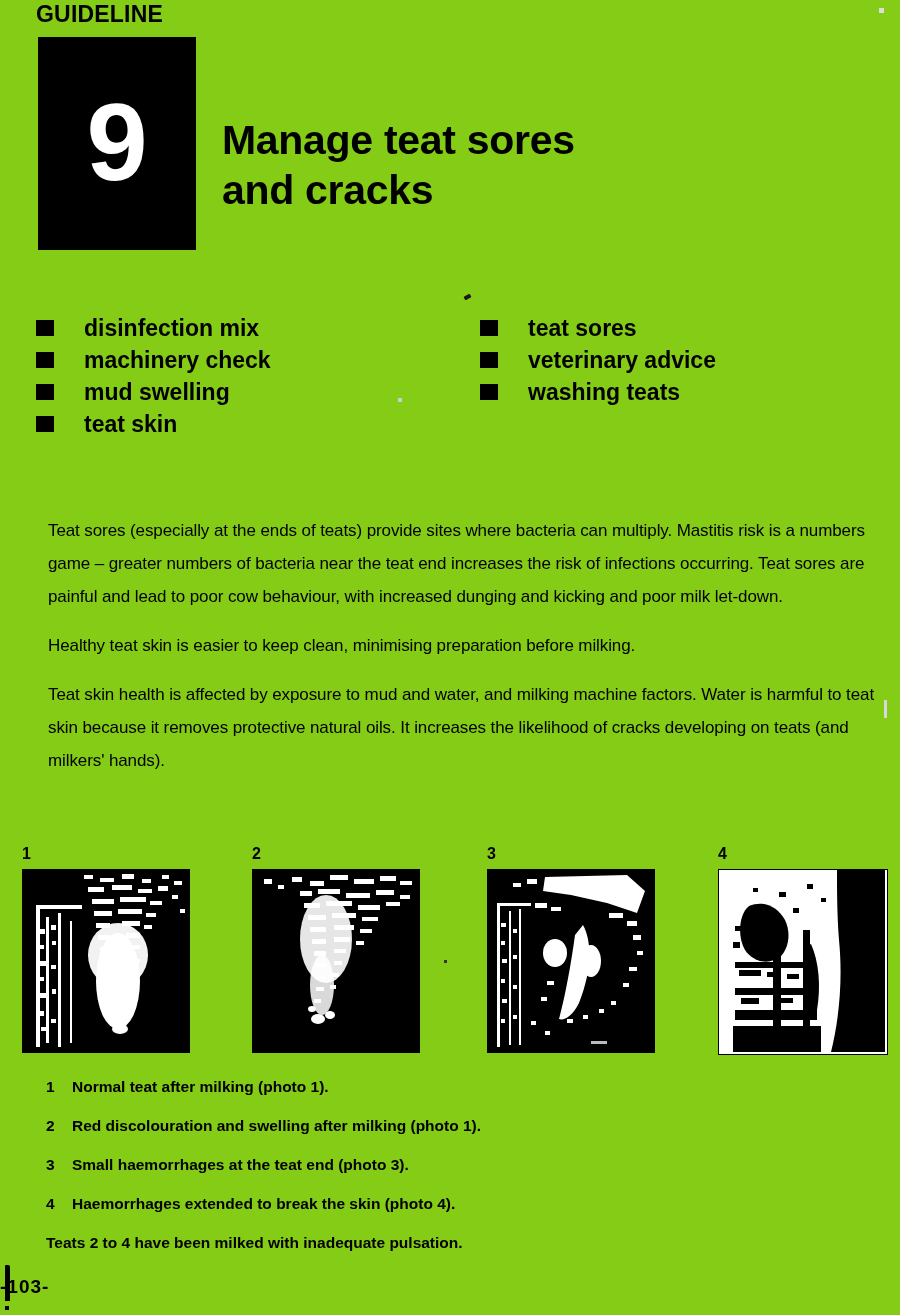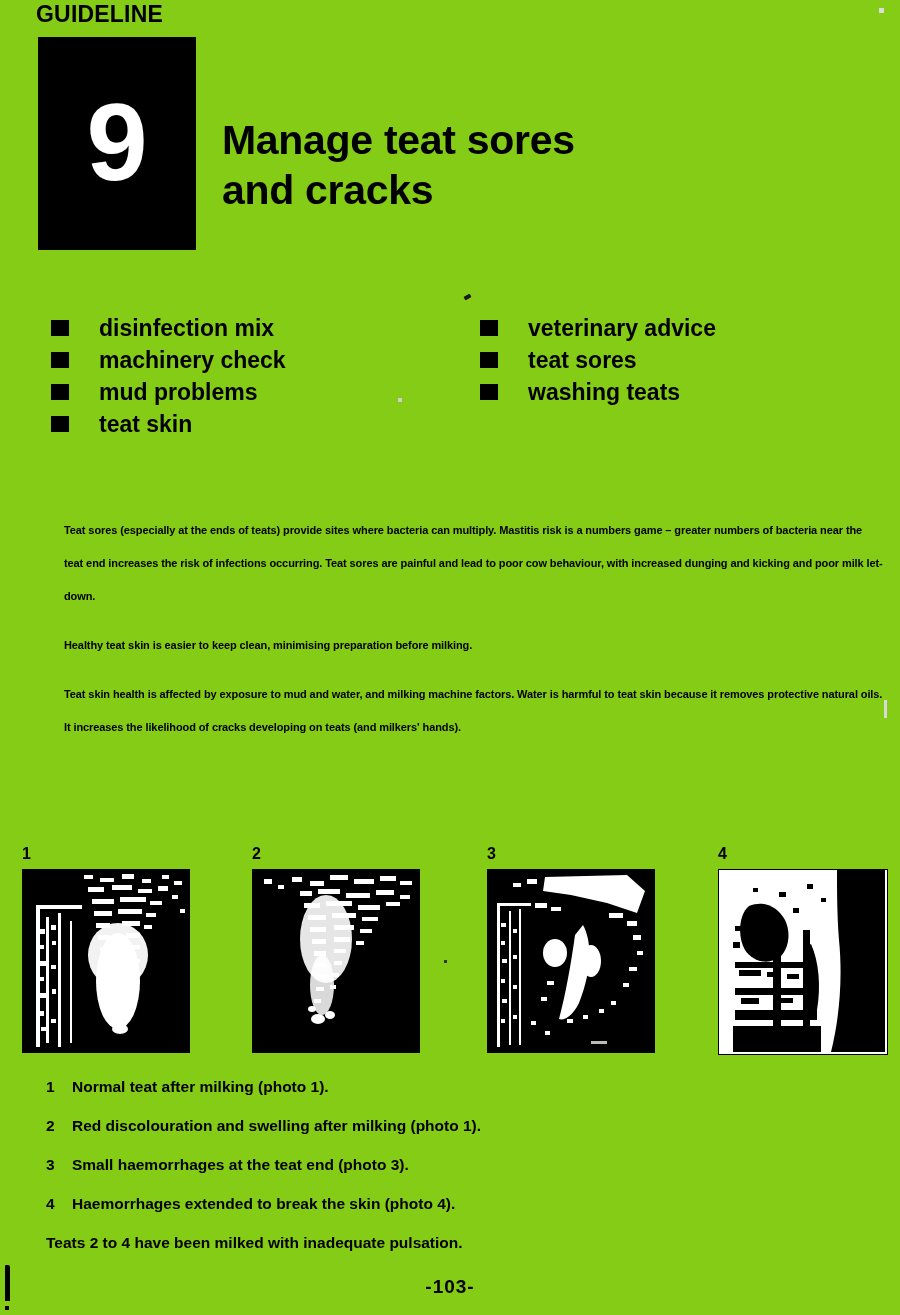--- a/index.html
+++ b/index.html
@@ -60,21 +60,21 @@
     line-height: 50px;
     letter-spacing: -0.3px;
   }
   .title .line2 { display: block; }
 
   
   .kw-col {
     position: absolute;
     top: 312px;
   }
-  .kw-col.left  { left: 51px; }
+  .kw-col.left  { left: 36px; }
   .kw-col.right { left: 480px; }
   .kw-item {
     display: flex;
     align-items: center;
     height: 32px;
   }
   .kw-bullet {
     width: 18px;
     height: 16px;
     background: #000000;
@@ -89,24 +89,24 @@
   }
 
   
   .body-wrap {
     position: absolute;
     left: 48px;
     top: 514px;
     width: 836px;
   }
   .para {
-    font-size: 11px;
-    font-weight: bold;
+    font-size: 17px;
+    font-weight: normal;
     line-height: 33px;
-    margin: 0 0 16px 16px;
+    margin: 0 0 16px 0;
     letter-spacing: -0.1px;
   }
   .para:last-child { margin-bottom: 0; }
 
   
   .photos {
     position: absolute;
     left: 0;
     top: 845px;
     width: 900px;
@@ -161,21 +161,21 @@
     line-height: 20px;
     margin-top: 4px;
   }
 
   
   .folio {
     position: absolute;
     left: 0;
     right: 0;
     top: 1276px;
-    text-align: center;
+    text-align: left;
     font-size: 19px;
     font-weight: bold;
     letter-spacing: 1px;
   }
 
   
   .speck-tick {
     position: absolute;
     left: 464px;
     top: 295px;
@@ -255,36 +255,36 @@
     <div class="kw-item">
       <span class="kw-bullet"></span>
       <span class="kw-label">disinfection mix</span>
     </div>
     <div class="kw-item">
       <span class="kw-bullet"></span>
       <span class="kw-label">machinery check</span>
     </div>
     <div class="kw-item">
       <span class="kw-bullet"></span>
-      <span class="kw-label">mud problems</span>
+      <span class="kw-label">mud swelling</span>
     </div>
     <div class="kw-item">
       <span class="kw-bullet"></span>
       <span class="kw-label">teat skin</span>
     </div>
   </div>
 
   <div class="kw-col right">
     <div class="kw-item">
       <span class="kw-bullet"></span>
+      <span class="kw-label">teat sores</span>
+    </div>
+    <div class="kw-item">
+      <span class="kw-bullet"></span>
       <span class="kw-label">veterinary advice</span>
-    </div>
-    <div class="kw-item">
-      <span class="kw-bullet"></span>
-      <span class="kw-label">teat sores</span>
     </div>
     <div class="kw-item">
       <span class="kw-bullet"></span>
       <span class="kw-label">washing teats</span>
     </div>
   </div>
 
   <div class="body-wrap">
     <p class="para">Teat sores (especially at the ends of teats) provide sites where bacteria can multiply. Mastitis risk is a numbers game – greater numbers of bacteria near the teat end increases the risk of infections occurring. Teat sores are painful and lead to poor cow behaviour, with increased dunging and kicking and poor milk let-down.</p>
     <p class="para">Healthy teat skin is easier to keep clean, minimising preparation before milking.</p>

